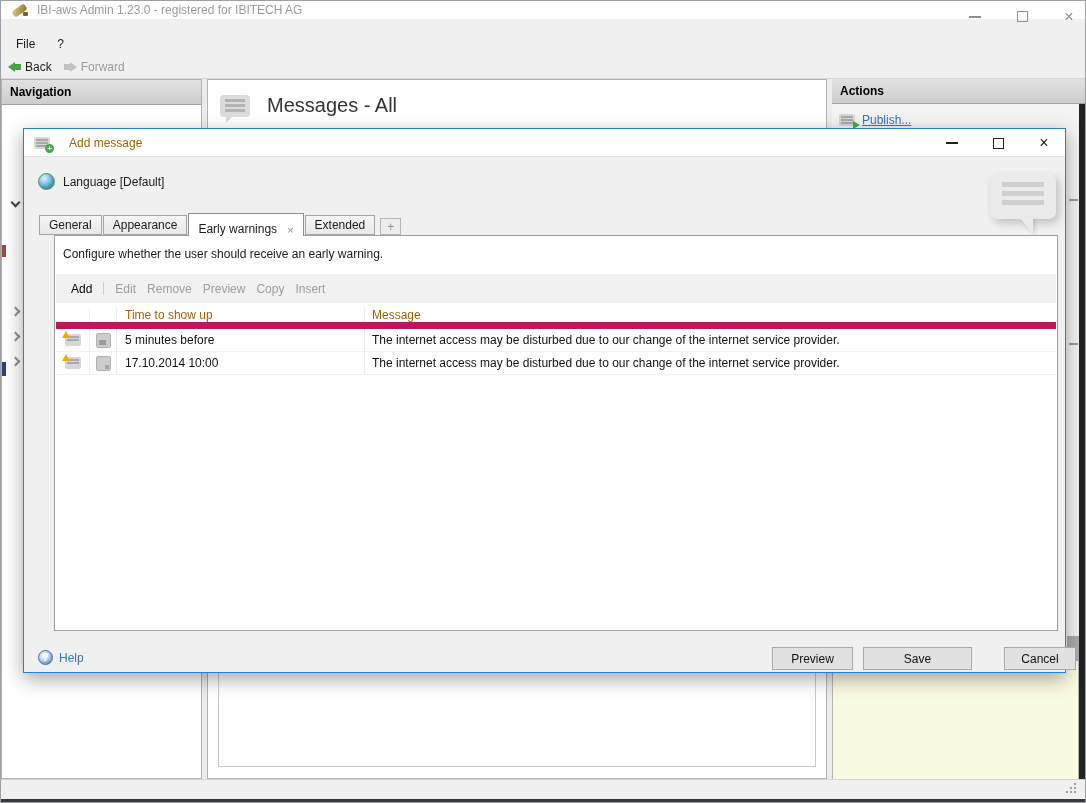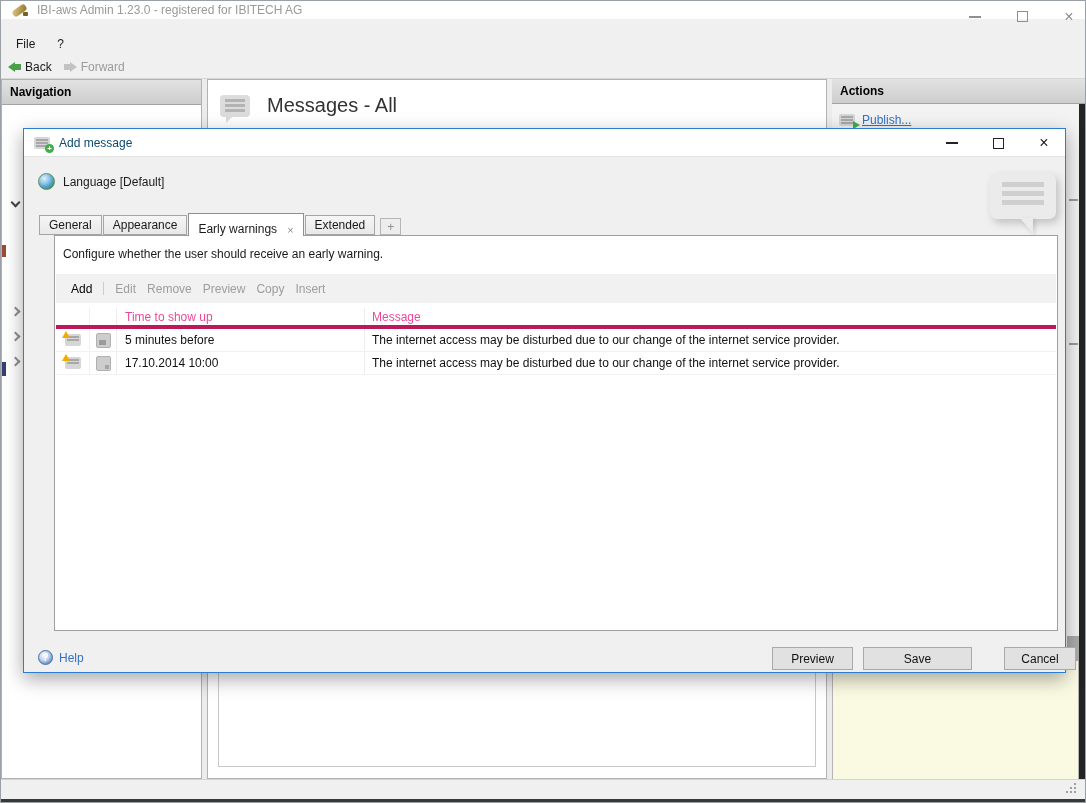--- a/index.html
+++ b/index.html
@@ -106,21 +106,21 @@
                  border-bottom:4px solid transparent; }
   .badge-warn { position:absolute; left:-3px; top:-3px; width:0; height:0;
                 border-left:4px solid transparent; border-right:4px solid transparent;
                 border-bottom:7px solid #f0ad00; }
 
   
   .dialog { position:absolute; left:22px; top:127px; width:1043px; height:545px; background:#f0f0f0;
             border:1px solid #2b7cd3; box-shadow:0 6px 18px rgba(0,0,0,.35); z-index:10; }
   .dlg-titlebar { height:28px; background:#fff; border-bottom:1px solid #e3e3e3; display:flex;
                   align-items:center; padding-left:10px; }
-  .dlg-title { margin-left:9px; color:#0c4a6e; }
+  .dlg-title { margin-left:19px; color:#a16207; }
   .dlg-controls { position:absolute; top:0; right:13px; height:28px; display:flex; gap:30px;
                   align-items:center; }
   .dwc { width:16px; height:100%; display:flex; align-items:center; justify-content:center; color:#222; }
 
   .lang-row { position:absolute; left:14px; top:44px; display:flex; align-items:center; }
   .globe { width:17px; height:17px; border-radius:50%; border:1px solid #5f8f63;
            background:radial-gradient(circle at 35% 30%,#e2f2fb 0%,#8ec7e8 35%,#5aa5d8 55%,#3a8a45 85%,#2e6e38 100%); }
   .lang-label { margin-left:8px; }
 
   .wm-bubble { position:absolute; left:966px; top:44px; width:66px; height:46px; background:#ebebeb;
@@ -143,21 +143,21 @@
   .tab-panel { position:absolute; left:30px; top:106px; width:1004px; height:396px; background:#fff;
                border:1px solid #9f9f9f; }
   .desc { position:absolute; left:8px; top:11px; color:#1a1a1a; }
   .list-toolbar { position:absolute; left:1px; right:1px; top:38px; height:29px; background:#f1f1f1;
                   display:flex; align-items:center; padding-left:15px; }
   .lt-item { margin-right:11px; color:#9d9d9d; }
   .lt-item.enabled { color:#000; }
   .lt-sep { width:1px; height:13px; background:#cccccc; margin-right:11px; }
 
   .tbl { position:absolute; left:1px; right:1px; top:72px; }
-  .tbl-header { display:flex; height:21px; border-bottom:4px solid #be185d; color:#ec4899; }
+  .tbl-header { display:flex; height:21px; border-bottom:7px solid #be185d; color:#a16207; }
   .tbl-row { display:flex; height:23px; border-bottom:1px solid #f1f1f1; color:#111; }
   .c-i1 { width:33px; display:flex; align-items:center; justify-content:center; }
   .c-i2 { width:27px; border-left:1px solid #f0f0f0; display:flex; align-items:center; justify-content:center; }
   .c-time { width:248px; border-left:1px solid #ececec; padding-left:8px; display:flex; align-items:center; }
   .c-msg { flex:1; border-left:1px solid #ececec; padding-left:7px; display:flex; align-items:center; }
   .thumb { position:relative; width:15px; height:15px; border:1px solid #b0b0b0; border-radius:2px;
            background:#cdcdcd; }
   .thumb.v1::after { content:""; position:absolute; left:2px; bottom:2px; width:7px; height:5px; background:#9b9b9b; }
   .thumb.v2::after { content:""; position:absolute; right:1px; bottom:1px; width:4px; height:4px; background:#a5a5a5; }
 

